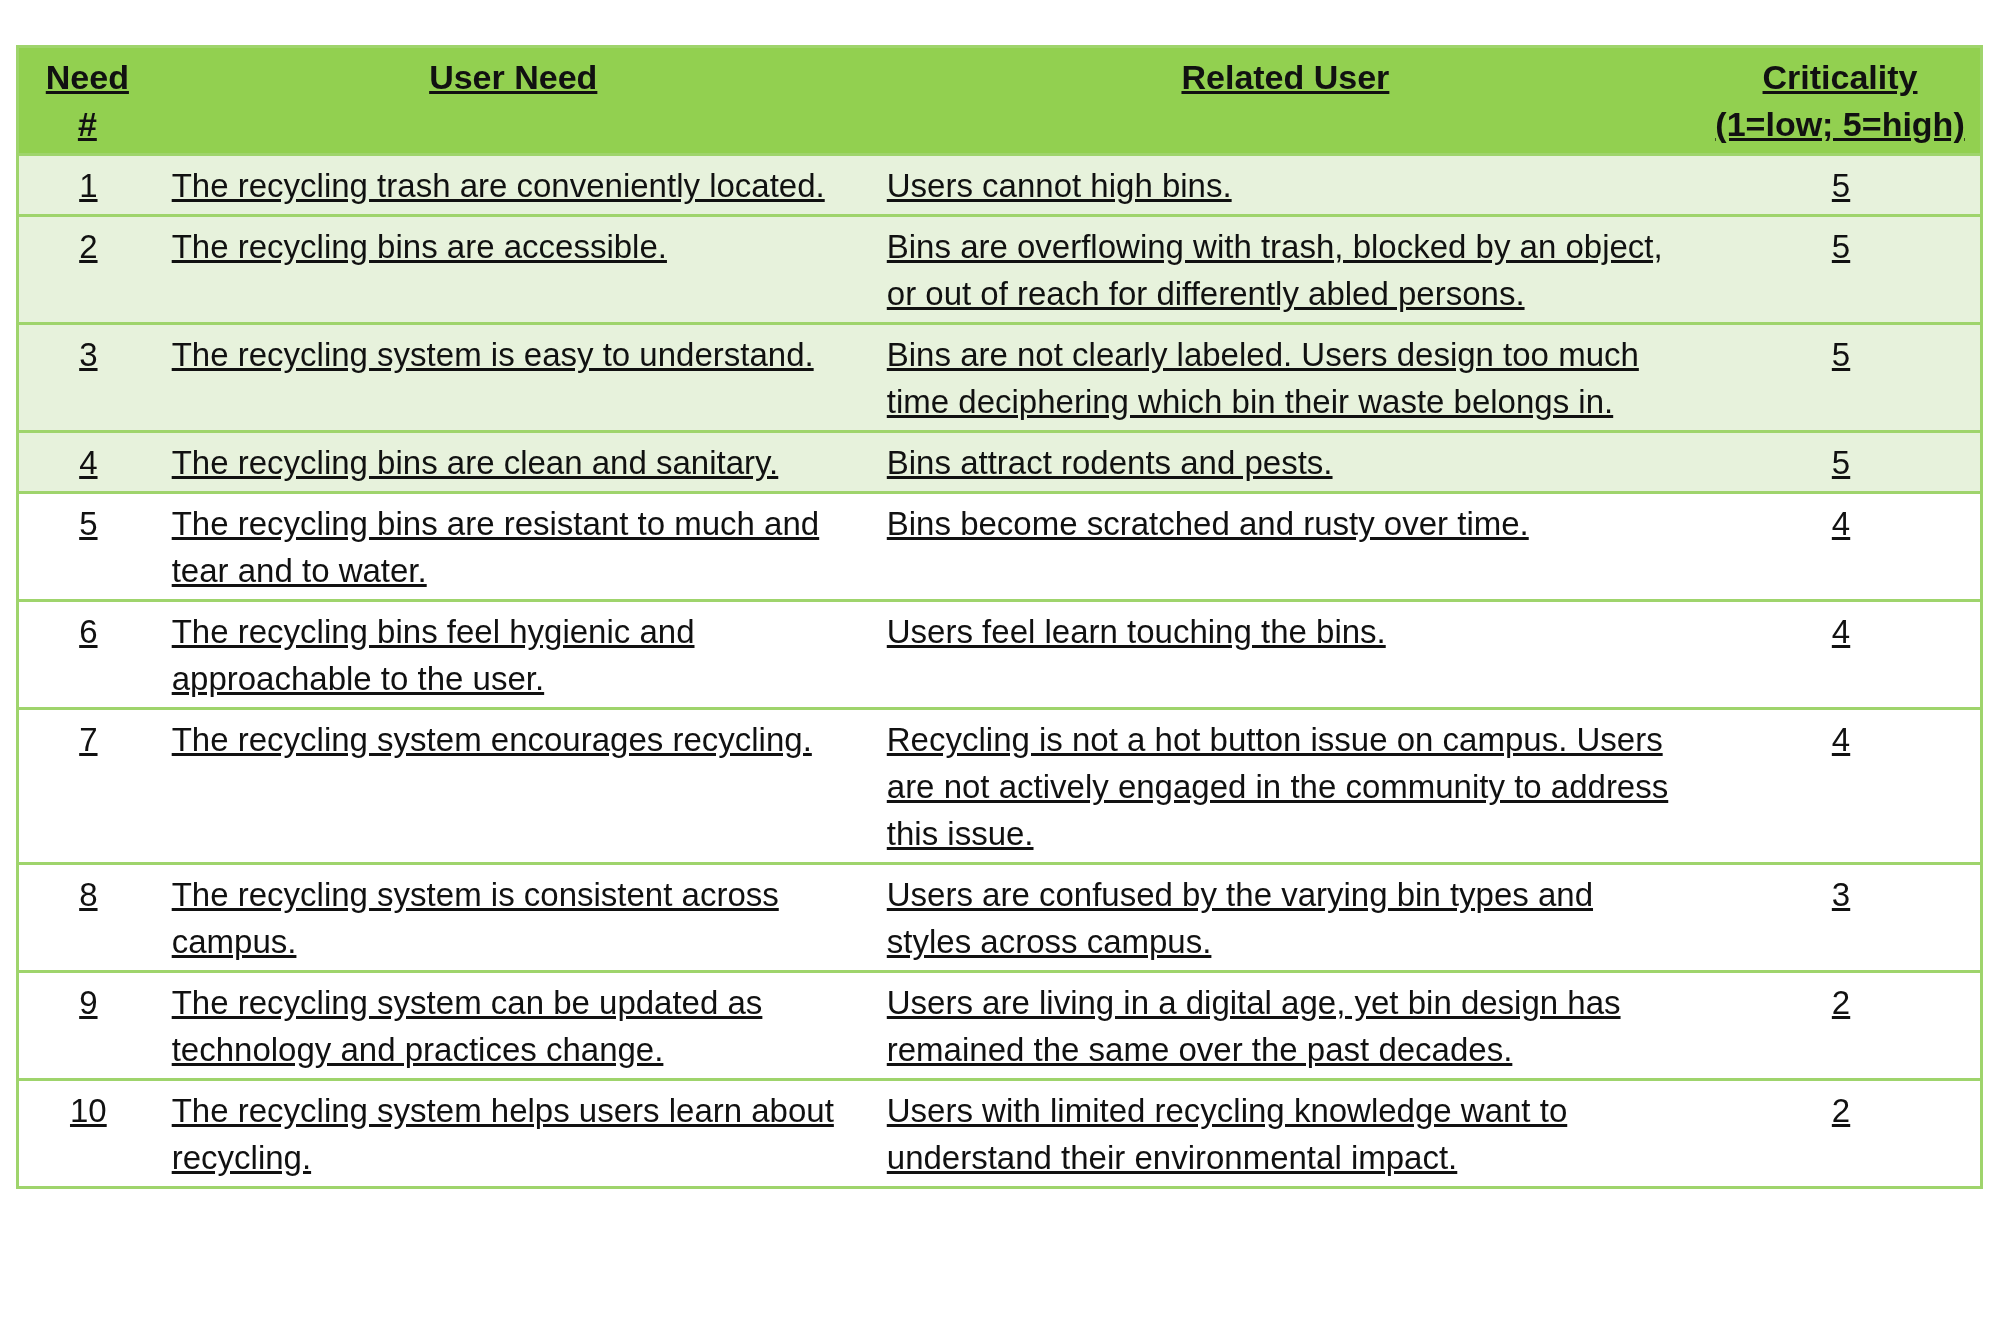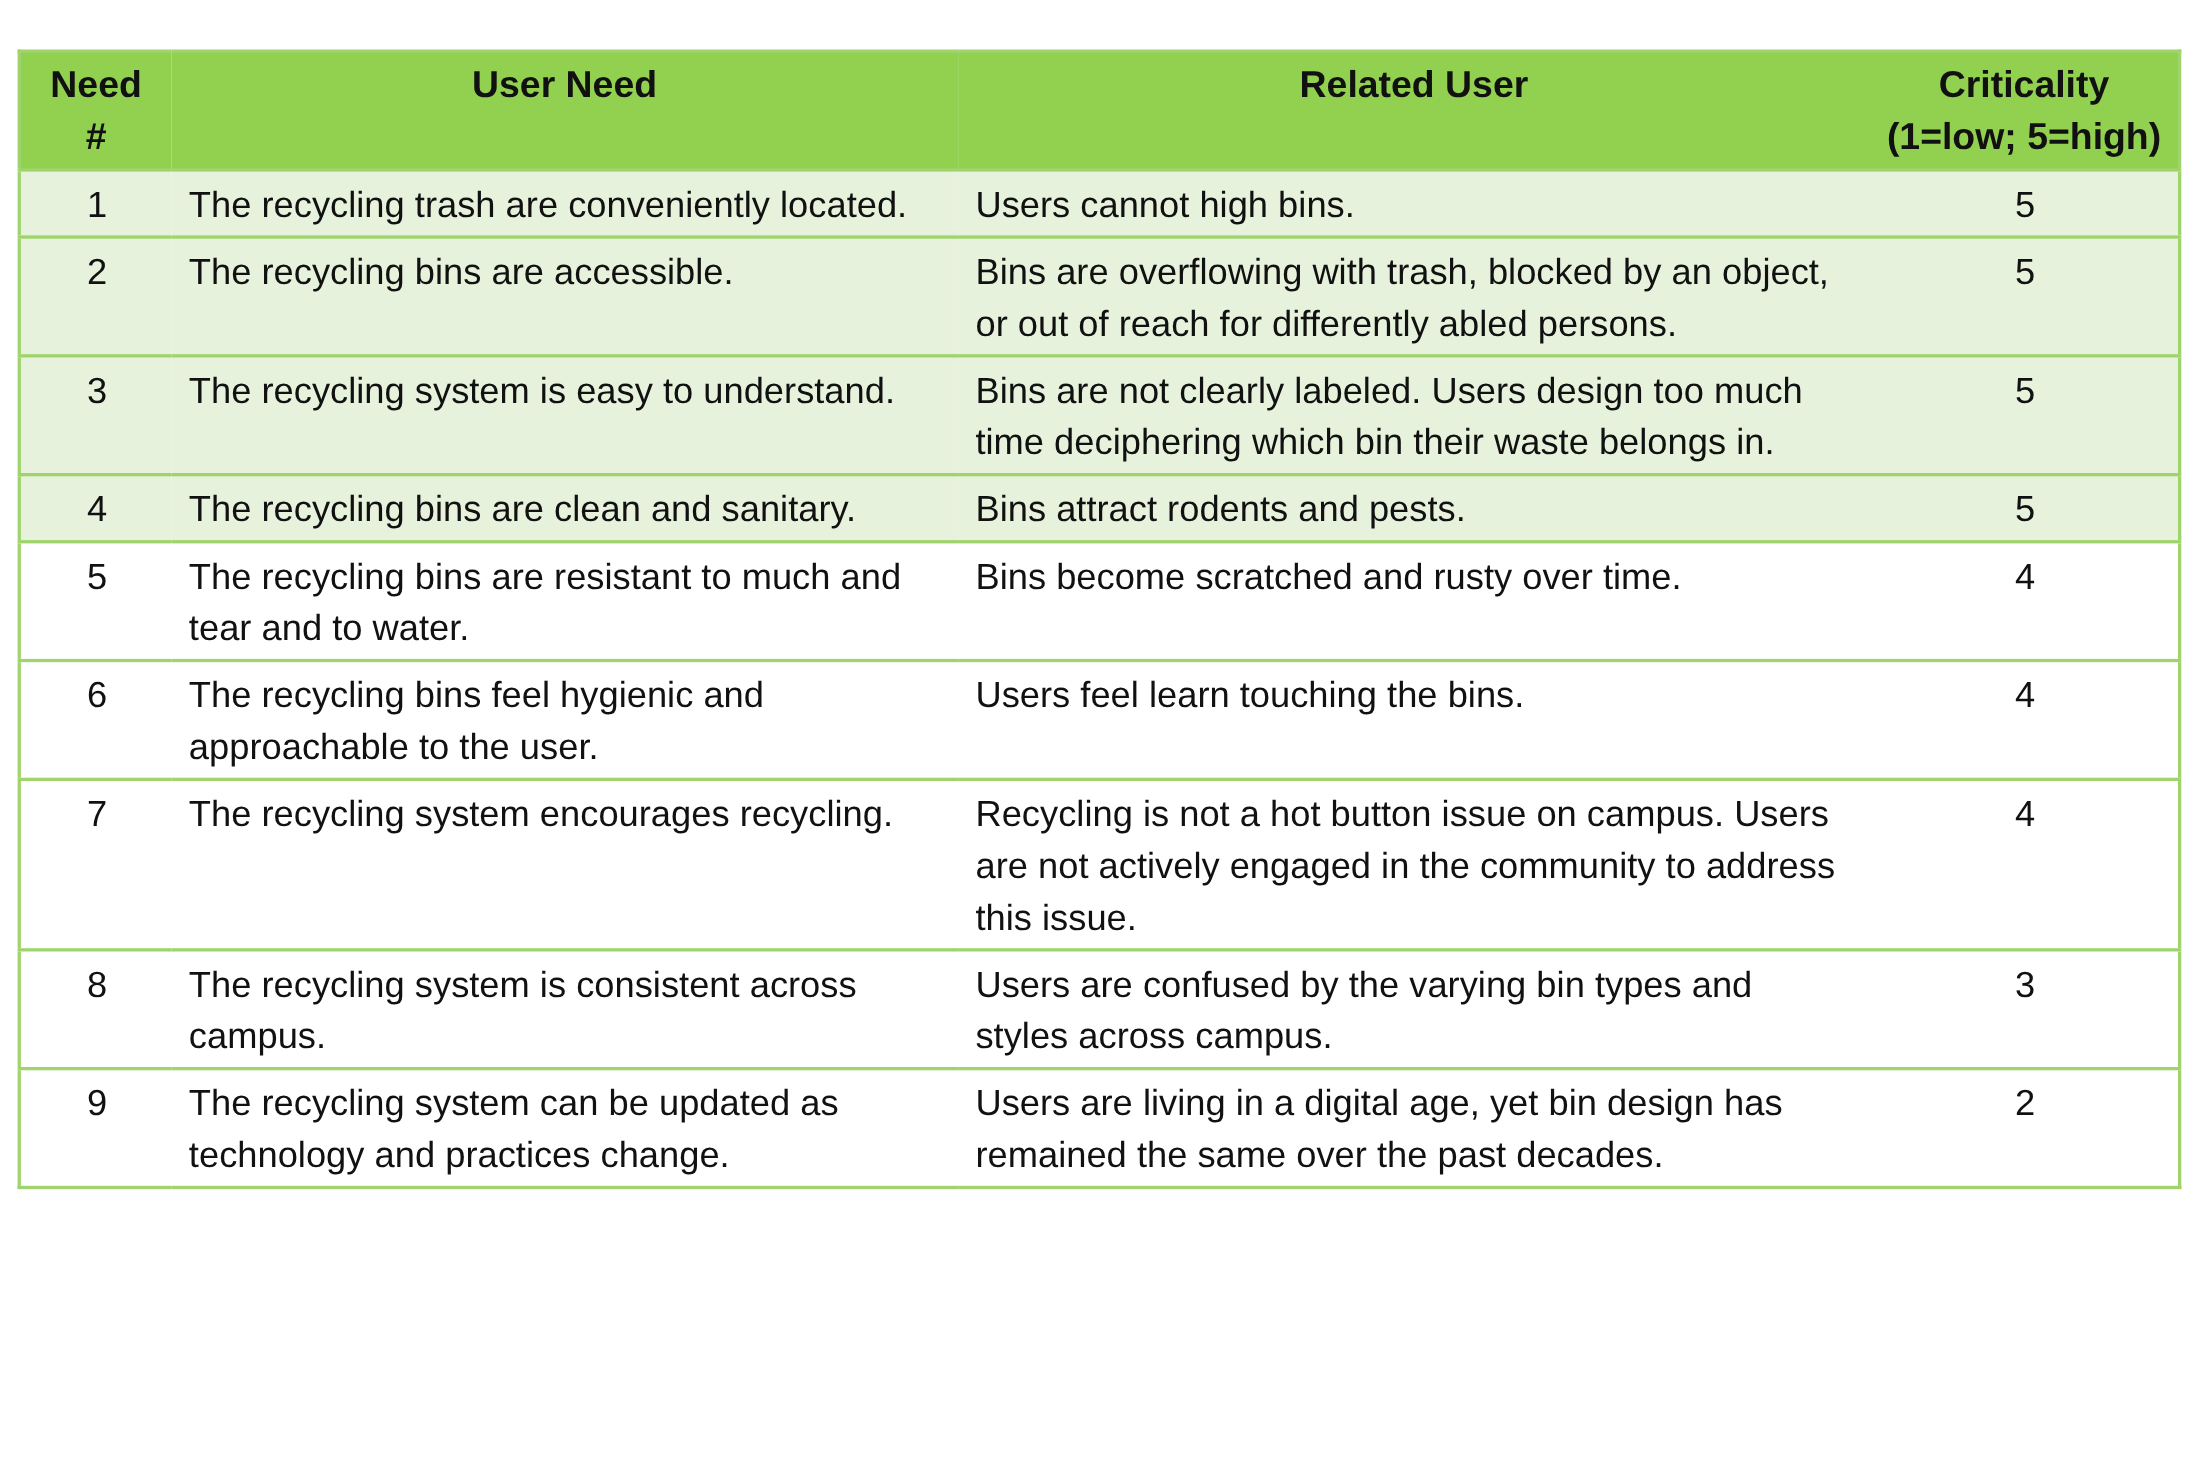--- a/index.html
+++ b/index.html
@@ -30,20 +30,21 @@
     font-size: 33px;
     line-height: 47px;
   }
   table.needs-table tr { background: var(--row-bg); }
   table.needs-table tr.tint { background: var(--tint-bg); }
   table.needs-table thead tr { background: var(--header-bg); }
   table.needs-table td, table.needs-table th {
     border-top: 3px solid var(--border);
     vertical-align: top;
     padding: 6px 14px 5px 16px;
+    text-decoration: underline;
   }
   table.needs-table thead th {
     border-top: none;
     font-weight: bold;
     font-size: 34px;
     text-align: center;
     padding: 6px 8px 5px 8px;
   }
   th.wrap2 { white-space: pre-line; }
   td.num {
@@ -124,15 +125,21 @@
         <td>The recycling system is consistent across campus.</td>
         <td>Users are confused by the varying bin types and styles across campus.</td>
         <td class="num">3</td>
       </tr>
       <tr>
         <td class="num">9</td>
         <td>The recycling system can be updated as technology and practices change.</td>
         <td>Users are living in a digital age, yet bin design has remained the same over the past decades.</td>
         <td class="num">2</td>
       </tr>
+      <tr>
+        <td class="num">10</td>
+        <td>The recycling system helps users learn about recycling.</td>
+        <td>Users with limited recycling knowledge want to understand their environmental impact.</td>
+        <td class="num">2</td>
+      </tr>
     </tbody>
   </table>
 </div>
 
 </body></html>

